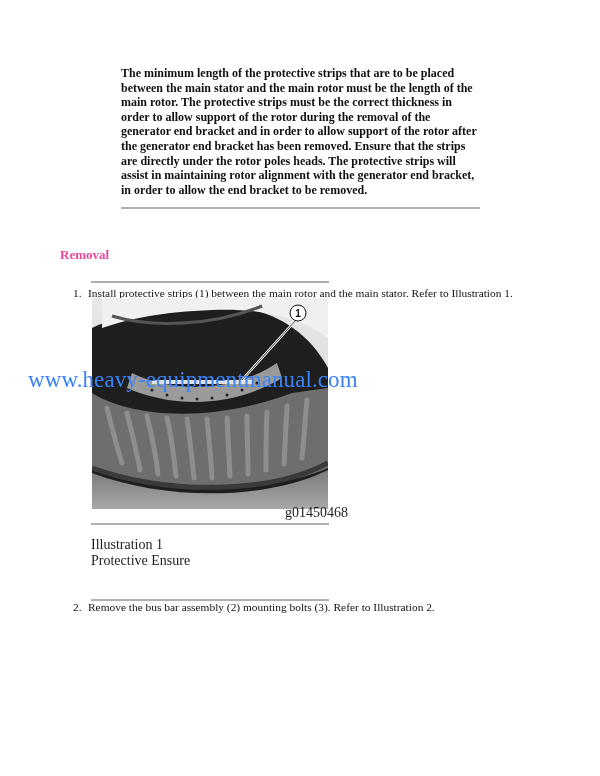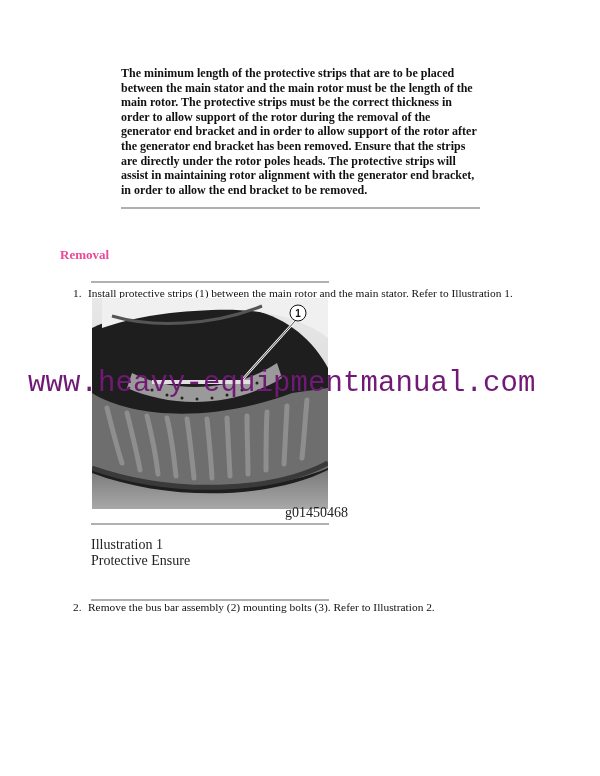--- a/index.html
+++ b/index.html
@@ -4,21 +4,21 @@
 <style>
   html, body { margin:0; padding:0; background:#ffffff; }
   body { width:600px; height:776px; position:relative; overflow:hidden; font-family:"Liberation Serif", serif; color:#111; }
   .note { position:absolute; left:121px; top:66px; width:362px; font-weight:bold; font-size:12px; line-height:14.6px; color:#111; }
   .rule { position:absolute; height:2px; background:#b0b0b0; }
   .heading { position:absolute; left:60px; top:247px; font-size:13px; font-weight:bold; color:#ec4899; }
   .step { position:absolute; font-size:11.4px; color:#111; white-space:nowrap; }
   .step .num { display:inline-block; width:15px; }
   .figure { position:absolute; left:92px; top:298px; width:236px; height:211px; background:#8a8a8a; overflow:hidden; }
   .caption { position:absolute; font-size:14px; color:#222; white-space:nowrap; }
-  .watermark { position:absolute; left:28px; top:367px; font-family:Liberation Mono, monospace; font-size:29px; color:#701a75; white-space:nowrap; letter-spacing:0.1px; }
+  .watermark { position:absolute; left:28px; top:367px; font-family:Liberation Serif, serif; font-size:23px; color:#3b82f6; white-space:nowrap; letter-spacing:0.1px; }
 </style>
 </head>
 <body>
 
 <div class="note">The minimum length of the protective strips that are to be placed between the main stator and the main rotor must be the length of the main rotor. The protective strips must be the correct thickness in order to allow support of the rotor during the removal of the generator end bracket and in order to allow support of the rotor after the generator end bracket has been removed. Ensure that the strips are directly under the rotor poles heads. The protective strips will assist in maintaining rotor alignment with the generator end bracket, in order to allow the end bracket to be removed.</div>
 
 <div class="rule" style="left:121px; top:207px; width:359px;"></div>
 
 <div class="heading">Removal</div>
 

